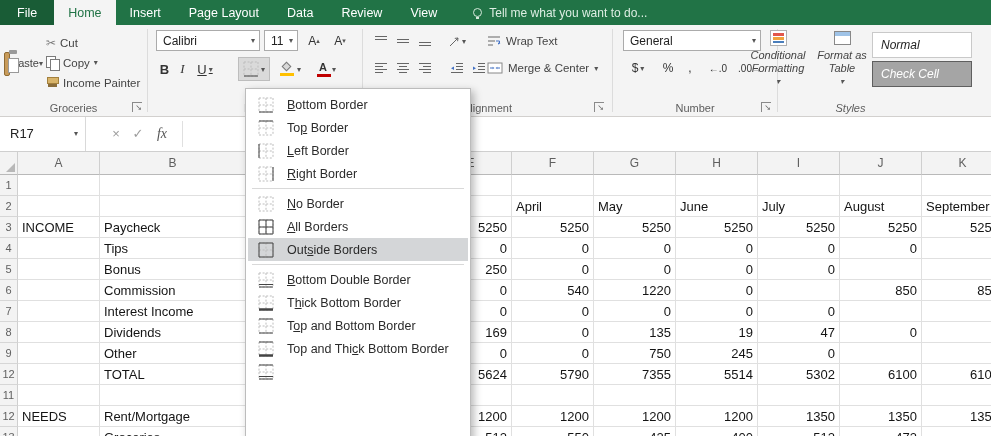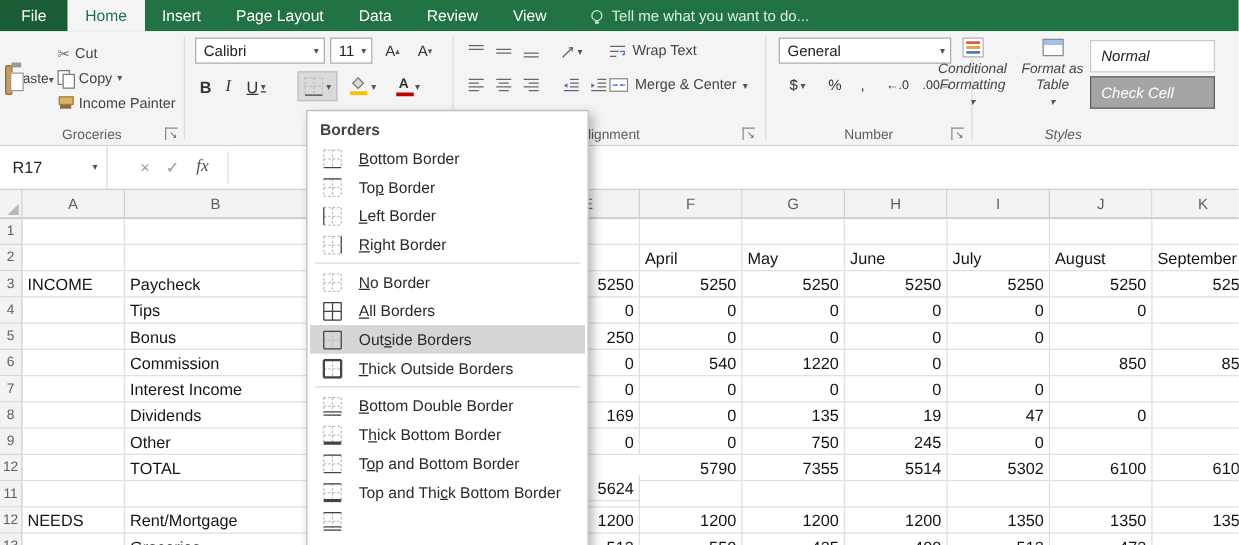--- a/index.html
+++ b/index.html
@@ -472,21 +472,21 @@
           <div class="cell num" style="width: 82px;">0</div>
           <div class="cell" style="width: 82px;"></div>
           <div class="cell" style="width: 82px;"></div>
         </div>
         <div class="srow">
           <div class="rn">12</div>
           <div class="cell" style="width: 82px;"></div>
           <div class="cell" style="width: 146px;">TOTAL</div>
           <div class="cell" style="width: 82px;"></div>
           <div class="cell" style="width: 102px;"></div>
-          <div class="cell num" style="width: 82px; margin-top: 16px;">5624</div>
+          <div class="cell num" style="width: 82px;">5624</div>
           <div class="cell num" style="width: 82px;">5790</div>
           <div class="cell num" style="width: 82px;">7355</div>
           <div class="cell num" style="width: 82px;">5514</div>
           <div class="cell num" style="width: 82px;">5302</div>
           <div class="cell num" style="width: 82px;">6100</div>
           <div class="cell num" style="width: 82px;">6100</div>
         </div>
         <div class="srow">
           <div class="rn">11</div>
           <div class="cell" style="width: 82px;"></div>
@@ -526,21 +526,20 @@
           <div class="cell num" style="width: 82px;">425</div>
           <div class="cell num" style="width: 82px;">400</div>
           <div class="cell num" style="width: 82px;">512</div>
           <div class="cell num" style="width: 82px;">473</div>
           <div class="cell" style="width: 82px;"></div>
         </div>
       </div>
   </div>
 
   <div class="menu">
-    <div class="menu-title">Borders</div>
     <div>
         <div class="menu-item">
           <svg width="16" height="16">
             <line x1="1" y1="1" x2="15" y2="1" stroke="#bdbdbd" stroke-width="1" stroke-dasharray="2,1.6"></line>
             <line x1="1" y1="15" x2="15" y2="15" stroke="#bdbdbd" stroke-width="1" stroke-dasharray="2,1.6"></line>
             <line x1="1" y1="1" x2="1" y2="15" stroke="#bdbdbd" stroke-width="1" stroke-dasharray="2,1.6"></line>
             <line x1="15" y1="1" x2="15" y2="15" stroke="#bdbdbd" stroke-width="1" stroke-dasharray="2,1.6"></line>
             <line x1="1" y1="8" x2="15" y2="8" stroke="#bdbdbd" stroke-width="1" stroke-dasharray="2,1.6"></line>
             <line x1="8" y1="1" x2="8" y2="15" stroke="#bdbdbd" stroke-width="1" stroke-dasharray="2,1.6"></line>
             <line x1="1" y1="15" x2="15" y2="15" stroke="#444" stroke-width="1"></line>
@@ -620,35 +619,20 @@
             <line x1="15" y1="1" x2="15" y2="15" stroke="#bdbdbd" stroke-width="1" stroke-dasharray="2,1.6"></line>
             <line x1="1" y1="8" x2="15" y2="8" stroke="#bdbdbd" stroke-width="1" stroke-dasharray="2,1.6"></line>
             <line x1="8" y1="1" x2="8" y2="15" stroke="#bdbdbd" stroke-width="1" stroke-dasharray="2,1.6"></line>
             <line x1="1" y1="1" x2="15" y2="1" stroke="#444" stroke-width="1"></line>
             <line x1="1" y1="15" x2="15" y2="15" stroke="#444" stroke-width="1"></line>
             <line x1="1" y1="1" x2="1" y2="15" stroke="#444" stroke-width="1"></line>
             <line x1="15" y1="1" x2="15" y2="15" stroke="#444" stroke-width="1"></line>
           </svg>
           <span class="mi-label">Out<u>s</u>ide Borders</span>
         </div>
-        <div class="menu-item">
-          <svg width="16" height="16">
-            <line x1="1" y1="1" x2="15" y2="1" stroke="#bdbdbd" stroke-width="1" stroke-dasharray="2,1.6"></line>
-            <line x1="1" y1="15" x2="15" y2="15" stroke="#bdbdbd" stroke-width="1" stroke-dasharray="2,1.6"></line>
-            <line x1="1" y1="1" x2="1" y2="15" stroke="#bdbdbd" stroke-width="1" stroke-dasharray="2,1.6"></line>
-            <line x1="15" y1="1" x2="15" y2="15" stroke="#bdbdbd" stroke-width="1" stroke-dasharray="2,1.6"></line>
-            <line x1="1" y1="8" x2="15" y2="8" stroke="#bdbdbd" stroke-width="1" stroke-dasharray="2,1.6"></line>
-            <line x1="8" y1="1" x2="8" y2="15" stroke="#bdbdbd" stroke-width="1" stroke-dasharray="2,1.6"></line>
-            <line x1="1" y1="1" x2="15" y2="1" stroke="#444" stroke-width="2"></line>
-            <line x1="1" y1="15" x2="15" y2="15" stroke="#444" stroke-width="2"></line>
-            <line x1="1" y1="1" x2="1" y2="15" stroke="#444" stroke-width="2"></line>
-            <line x1="15" y1="1" x2="15" y2="15" stroke="#444" stroke-width="2"></line>
-          </svg>
-          <span class="mi-label"><u>T</u>hick Outside Borders</span>
-        </div>
         <div class="menu-sep"></div>
         <div class="menu-item">
           <svg width="16" height="16">
             <line x1="1" y1="1" x2="15" y2="1" stroke="#bdbdbd" stroke-width="1" stroke-dasharray="2,1.6"></line>
             <line x1="1" y1="15" x2="15" y2="15" stroke="#bdbdbd" stroke-width="1" stroke-dasharray="2,1.6"></line>
             <line x1="1" y1="1" x2="1" y2="15" stroke="#bdbdbd" stroke-width="1" stroke-dasharray="2,1.6"></line>
             <line x1="15" y1="1" x2="15" y2="15" stroke="#bdbdbd" stroke-width="1" stroke-dasharray="2,1.6"></line>
             <line x1="1" y1="8" x2="15" y2="8" stroke="#bdbdbd" stroke-width="1" stroke-dasharray="2,1.6"></line>
             <line x1="8" y1="1" x2="8" y2="15" stroke="#bdbdbd" stroke-width="1" stroke-dasharray="2,1.6"></line>
             <line x1="1" y1="12.5" x2="15" y2="12.5" stroke="#444" stroke-width="1"></line>

